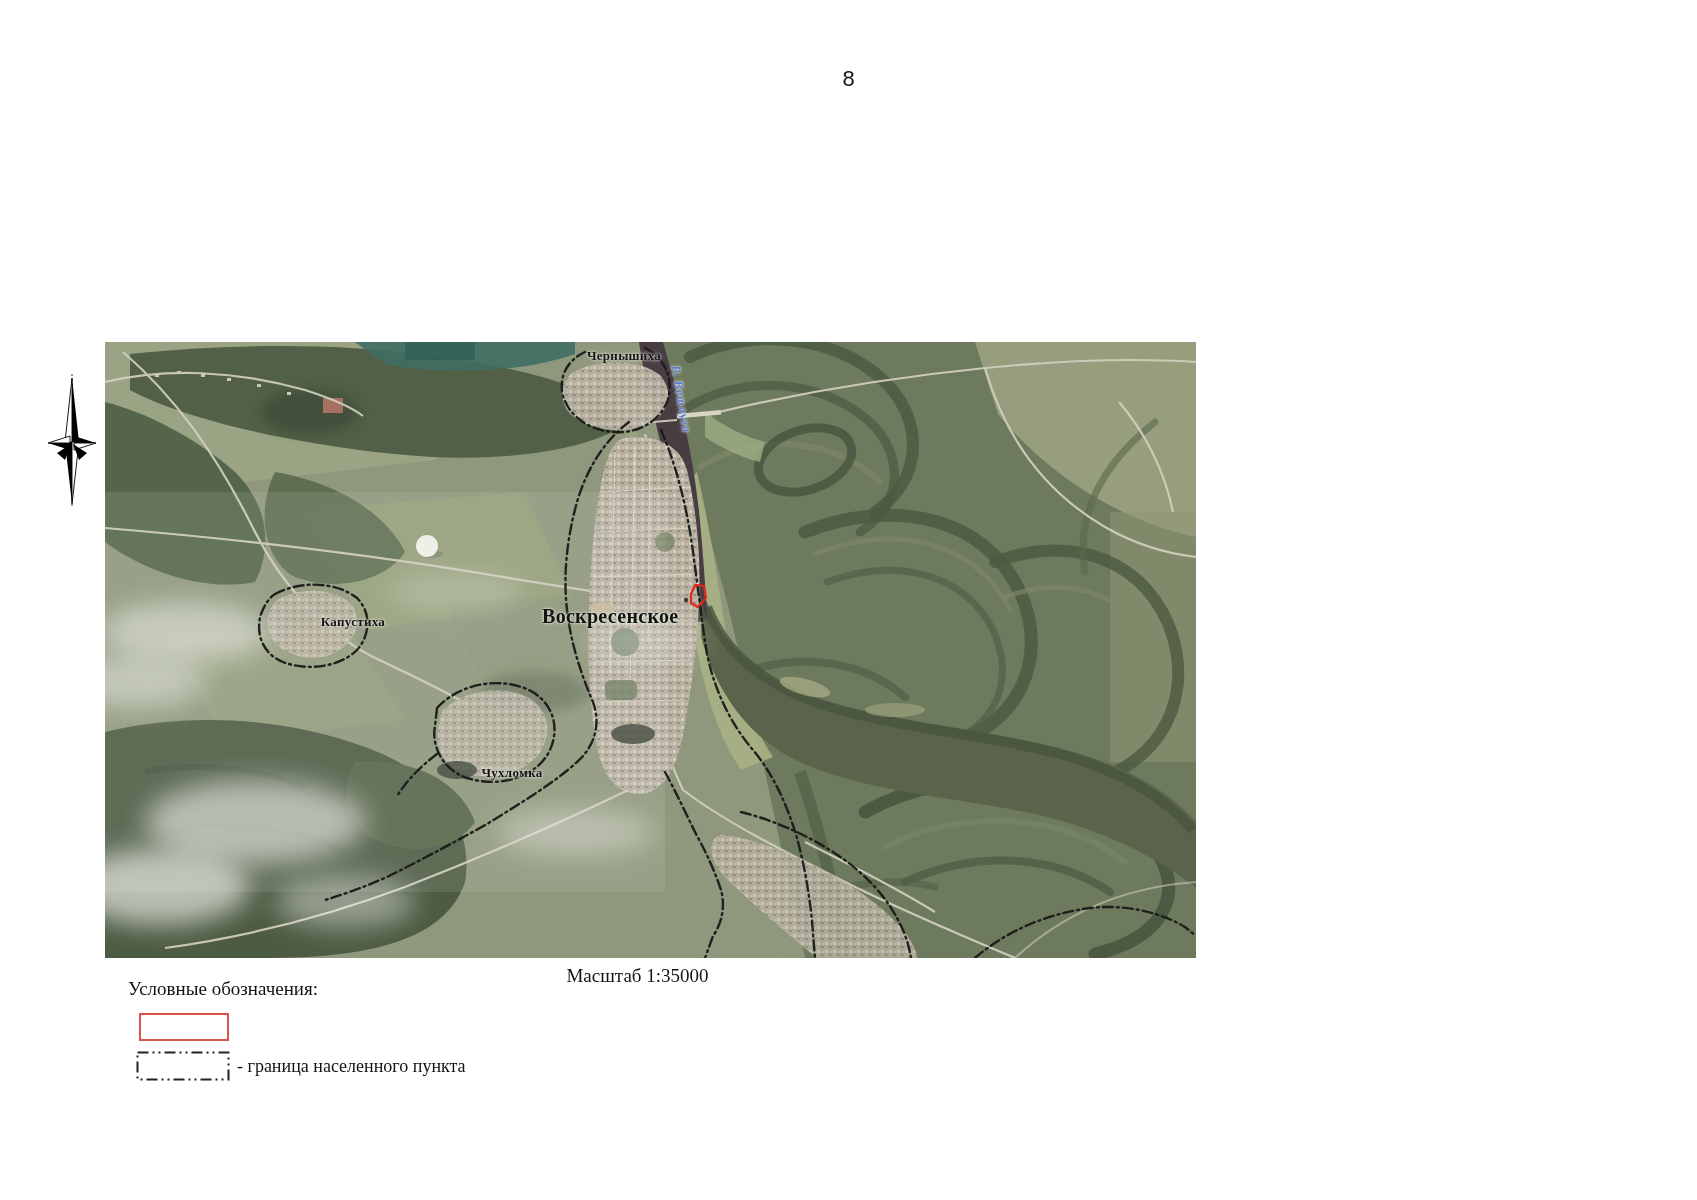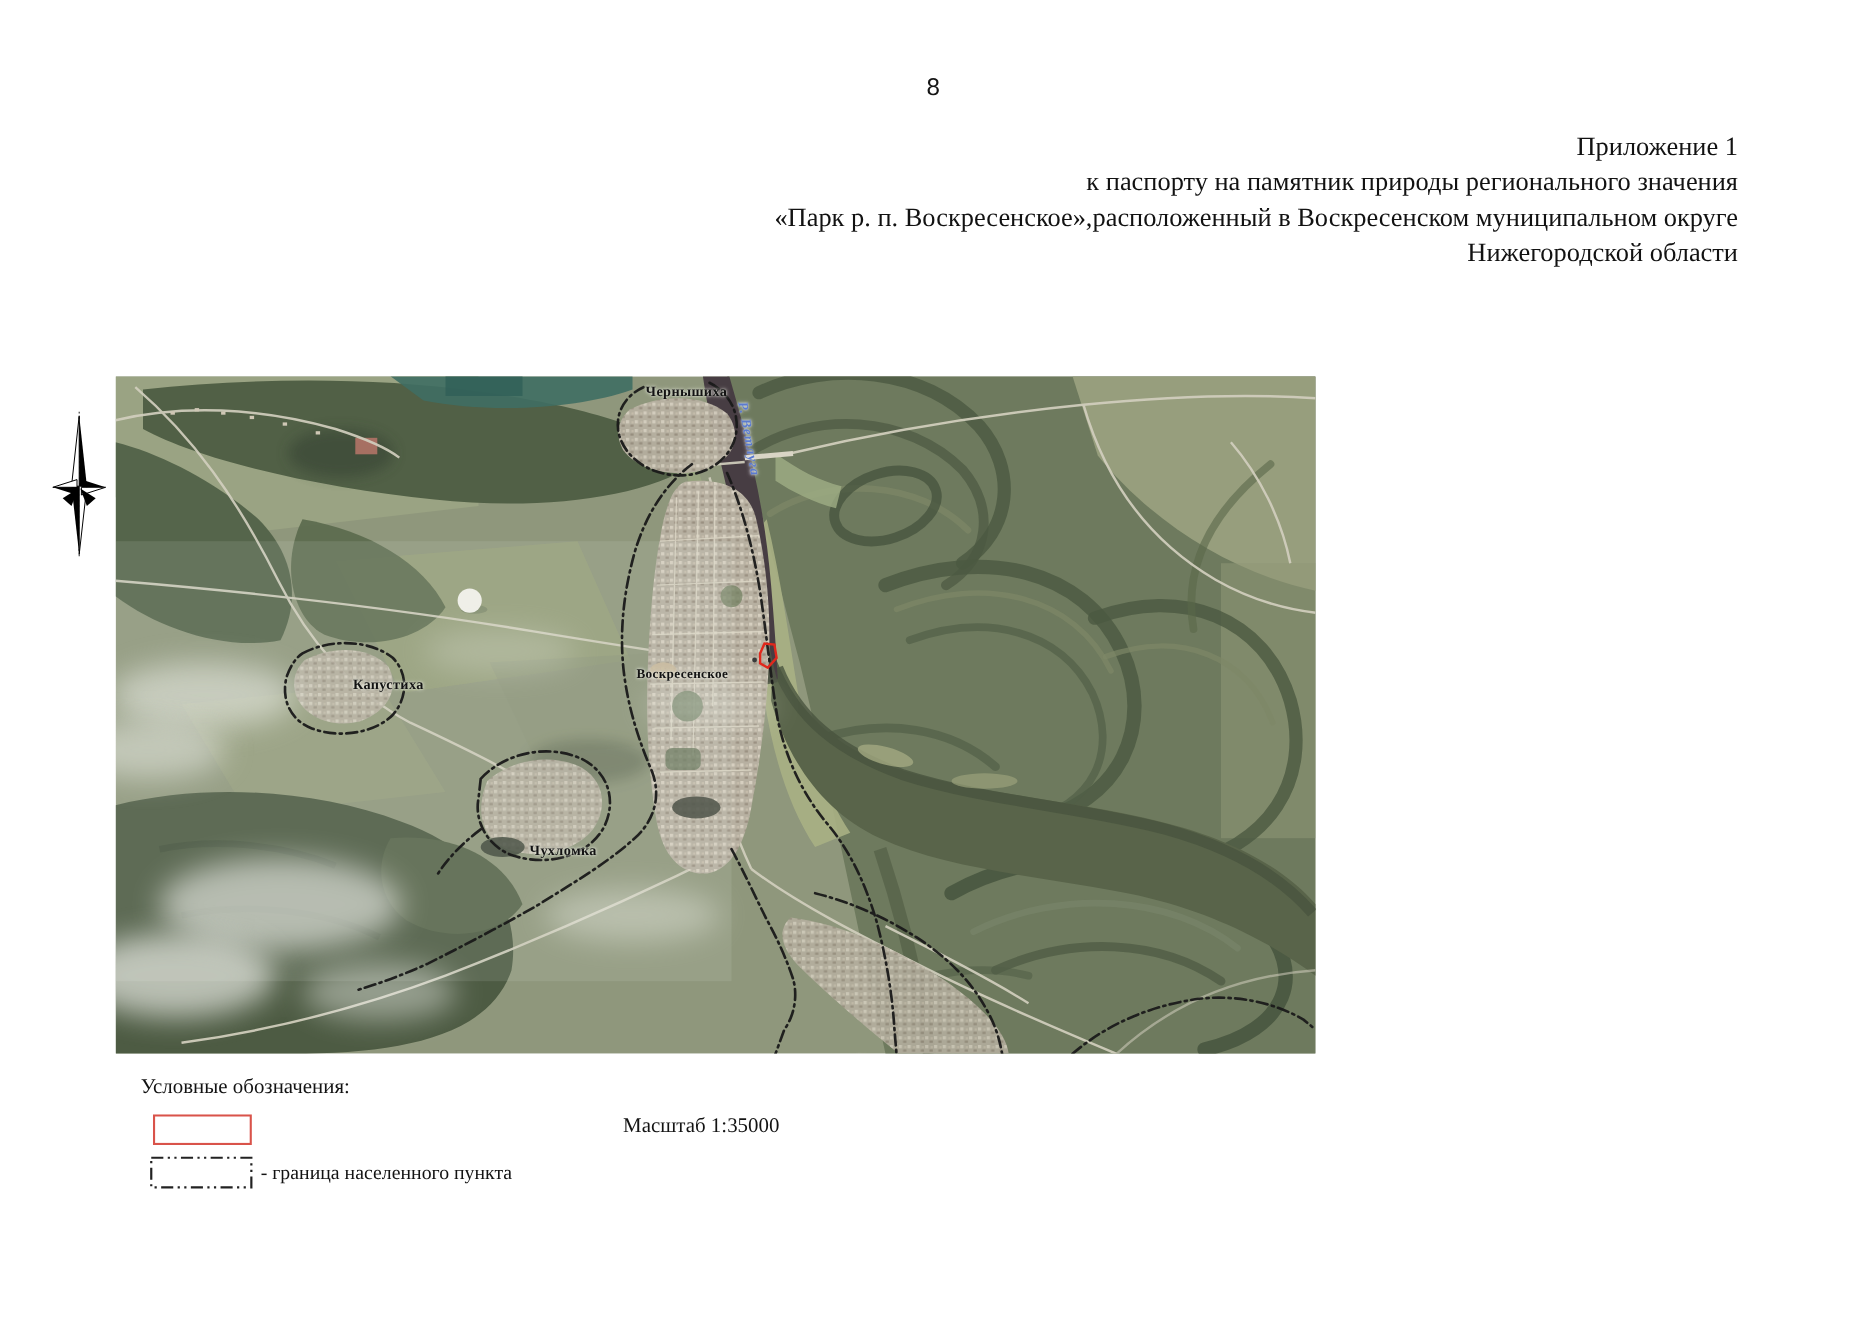--- a/index.html
+++ b/index.html
@@ -21,47 +21,41 @@
   }
   .compass{position:absolute;left:44px;top:374px;width:56px;height:132px;}
   .map-frame{position:absolute;left:105px;top:342px;width:1191px;height:616px;overflow:hidden;}
   .map-frame svg.mapart{position:absolute;left:0;top:0;}
   .map-label{
     position:absolute;width:120px;text-align:center;font-weight:bold;font-size:13px;
     color:#131313;letter-spacing:.3px;
     text-shadow:0 0 2px rgba(235,238,228,.95),0 0 4px rgba(235,238,228,.8);
     pointer-events:none;
   }
-  .map-label.big{font-size:12px;text-align:right;}
+  .map-label.big{font-size:20px;text-align:right;}
   .river-label{
     position:absolute;left:577px;top:22px;width:120px;
     font-weight:bold;font-style:italic;font-size:12.5px;letter-spacing:1px;
     color:#5b7bd0;text-shadow:0 0 2px rgba(240,243,250,.95),0 0 4px rgba(240,243,250,.8);
     transform:rotate(80deg);transform-origin:top left;pointer-events:none;
   }
   .scale-label{
-    position:absolute;top:1013px;left:105px;width:1065px;text-align:center;font-size:19px;color:#131313;
+    position:absolute;top:965px;left:105px;width:1065px;text-align:center;font-size:19px;color:#131313;
   }
   .legend-title{position:absolute;top:978px;left:128px;font-size:19px;color:#131313;}
   .legend-symbol{position:absolute;}
   .legend-text{position:absolute;left:237px;font-size:18px;color:#131313;white-space:nowrap;}
 </style>
 </head>
 <body>
 
 <div class="page">
 
   <div class="page-number">8</div>
 
-  <div class="doc-header">
-    <div>Приложение 1</div>
-    <div>к паспорту на памятник природы регионального значения</div>
-    <div>«Парк р. п. Воскресенское»,расположенный в Воскресенском муниципальном округе</div>
-    <div>Нижегородской области</div>
-  </div>
 
 
   <svg class="compass" viewBox="0 0 56 132">
     <line x1="28" y1="0" x2="28" y2="132" stroke="#333" stroke-width="1" stroke-dasharray="2 3"></line>
     <path d="M28,4 L21,68 L28,68 Z" fill="#ffffff" stroke="#000" stroke-width="0.9"></path>
     <path d="M28,4 L35,68 L28,68 Z" fill="#000000"></path>
     <path d="M28,130 L35,68 L28,68 Z" fill="#ffffff" stroke="#000" stroke-width="0.9"></path>
     <path d="M28,130 L21,68 L28,68 Z" fill="#000000"></path>
     <path d="M4,69 L26,62 L26,69 Z" fill="#ffffff" stroke="#000" stroke-width="0.9"></path>
     <path d="M4,69 L26,76 L26,69 Z" fill="#000000"></path>

